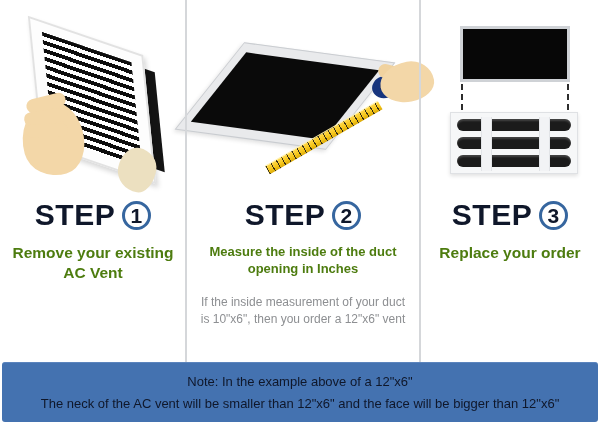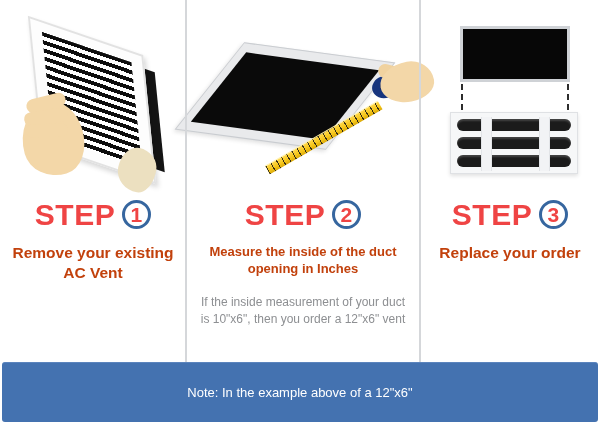--- a/index.html
+++ b/index.html
@@ -268,24 +268,24 @@
     background: #f2f3f5;
     border-left: 1px solid #e2e4e7;
     border-right: 1px solid #e2e4e7;
   }
   .s3-post-a { left: 30px; }
   .s3-post-b { left: 88px; }
 
   
   .step-head {
     display: flex;
-    align-items: flex-start;
+    align-items: flex-end;
     justify-content: center;
     gap: 7px;
-    color: #ef4444;
+    color: #0f172a;
     font-weight: bold;
     font-size: 30px;
     letter-spacing: 0.5px;
     line-height: 1;
   }
   .step-word { display: inline-block; }
   .step-num {
     display: inline-flex;
     align-items: center;
     justify-content: center;
@@ -295,21 +295,21 @@
     border-radius: 50%;
     font-size: 21px;
     font-weight: bold;
     line-height: 1;
     box-sizing: border-box;
   }
 
   .step-title {
     margin: 13px 0 0 0;
     text-align: center;
-    color: #c2410c;
+    color: #4d7c0f;
     font-size: 15.5px;
     font-weight: bold;
     line-height: 1.32;
     padding: 0 6px;
   }
   .panel-2 .step-title { font-size: 13px; padding: 0 10px; }
 
   .step-sub {
     margin: 17px 0 0 0;
     text-align: center;
@@ -329,21 +329,21 @@
     background: #4472b0;
     border-radius: 3px;
     border-top: 1px solid #5b84bd;
     display: flex;
     flex-direction: column;
     align-items: center;
     justify-content: center;
     box-sizing: border-box;
   }
   .note-line {
-    color: #ffffff;
+    color: #0f172a;
     font-size: 13px;
     line-height: 1.62;
     text-align: center;
     white-space: nowrap;
   }
 </style>
 </head>
 <body>
 
 <div id="page">
@@ -419,15 +419,16 @@
       <p class="step-title">Replace your order</p>
     </div>
 
   </div>
 
   <div class="divider divider-left"></div>
   <div class="divider divider-right"></div>
 
   <div class="note-banner">
     <div class="note-line">Note: In the example above of a 12"x6"</div>
+    <div class="note-line">The neck of the AC vent will be smaller than 12"x6" and the face will be bigger than 12"x6"</div>
   </div>
 
 </div>
 
 </body></html>

